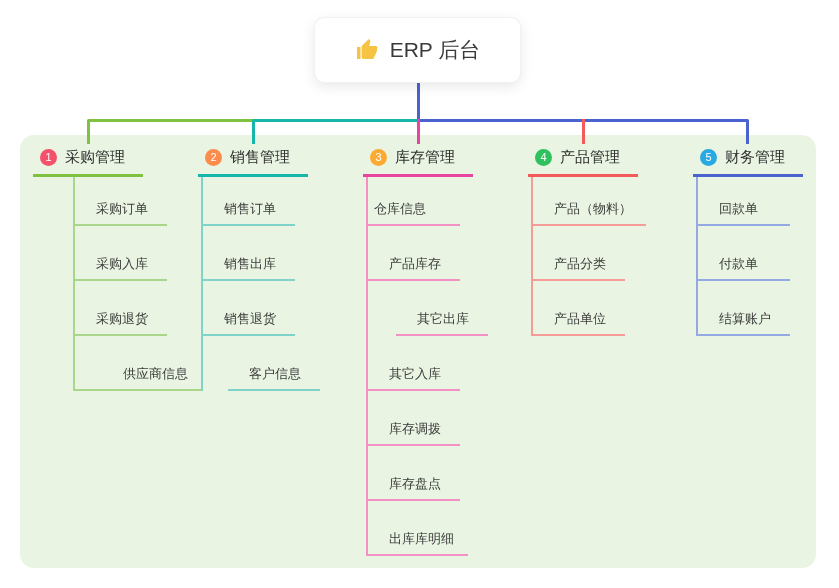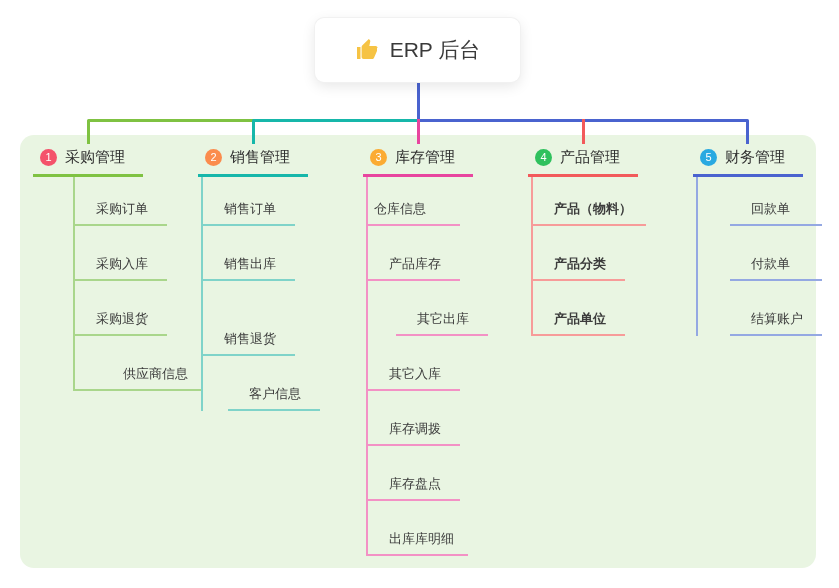--- a/index.html
+++ b/index.html
@@ -74,21 +74,21 @@
   </div>
 
   <div class="col col-2">
     <div class="branch-header" style="border-bottom-color: rgb(22, 183, 170);">
       <span class="badge" style="background-color: rgb(251, 140, 77);">2</span>
       <span>销售管理</span>
     </div>
     <div class="children" style="border-left-color: rgb(127, 211, 201);">
       <div class="child" style="border-bottom-color: rgb(127, 211, 201);">销售订单</div>
       <div class="child" style="border-bottom-color: rgb(127, 211, 201); font-family: Liberation Mono, monospace;">销售出库</div>
-      <div class="child" style="border-bottom-color: rgb(127, 211, 201); margin-top: 20px;">销售退货</div>
+      <div class="child" style="border-bottom-color: rgb(127, 211, 201);">销售退货</div>
       <div class="child" style="border-bottom-color: rgb(127, 211, 201); margin-left: 25px;">客户信息</div>
     </div>
   </div>
 
   <div class="col col-3">
     <div class="branch-header" style="border-bottom-color: rgb(232, 69, 159);">
       <span class="badge" style="background-color: rgb(251, 171, 51);">3</span>
       <span>库存管理</span>
     </div>
     <div class="children" style="border-left-color: rgb(243, 145, 197);">
@@ -100,32 +100,32 @@
       <div class="child" style="border-bottom-color: rgb(243, 145, 197);">库存盘点</div>
       <div class="child" style="border-bottom-color: rgb(243, 145, 197);">出库库明细</div>
     </div>
   </div>
 
   <div class="col col-4">
     <div class="branch-header" style="border-bottom-color: rgb(242, 90, 91);">
       <span class="badge" style="background-color: rgb(47, 193, 93);">4</span>
       <span>产品管理</span>
     </div>
-    <div class="children" style="border-left-color: rgb(247, 155, 153); font-weight: bold;">
+    <div class="children" style="border-left-color: rgb(247, 155, 153);">
       <div class="child" style="border-bottom-color: rgb(247, 155, 153);">产品（物料）</div>
       <div class="child" style="border-bottom-color: rgb(247, 155, 153);">产品分类</div>
       <div class="child" style="border-bottom-color: rgb(247, 155, 153);">产品单位</div>
     </div>
   </div>
 
   <div class="col col-5">
     <div class="branch-header" style="border-bottom-color: rgb(74, 99, 207);">
       <span class="badge" style="background-color: rgb(41, 169, 225);">5</span>
       <span>财务管理</span>
     </div>
-    <div class="children" style="border-left-color: rgb(148, 168, 226); padding-left: 32px;">
+    <div class="children" style="border-left-color: rgb(148, 168, 226);">
       <div class="child" style="border-bottom-color: rgb(148, 168, 226);">回款单</div>
       <div class="child" style="border-bottom-color: rgb(148, 168, 226);">付款单</div>
       <div class="child" style="border-bottom-color: rgb(148, 168, 226);">结算账户</div>
     </div>
   </div>
 
 </div>
 
 </body></html>

